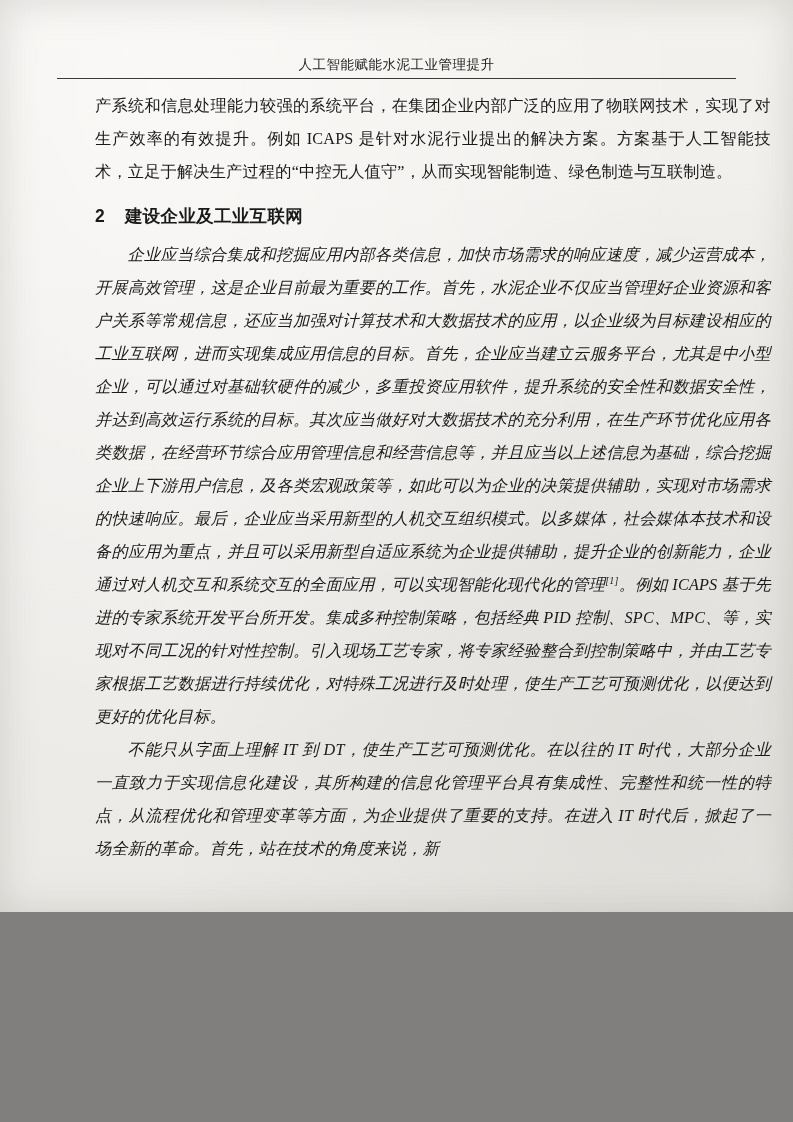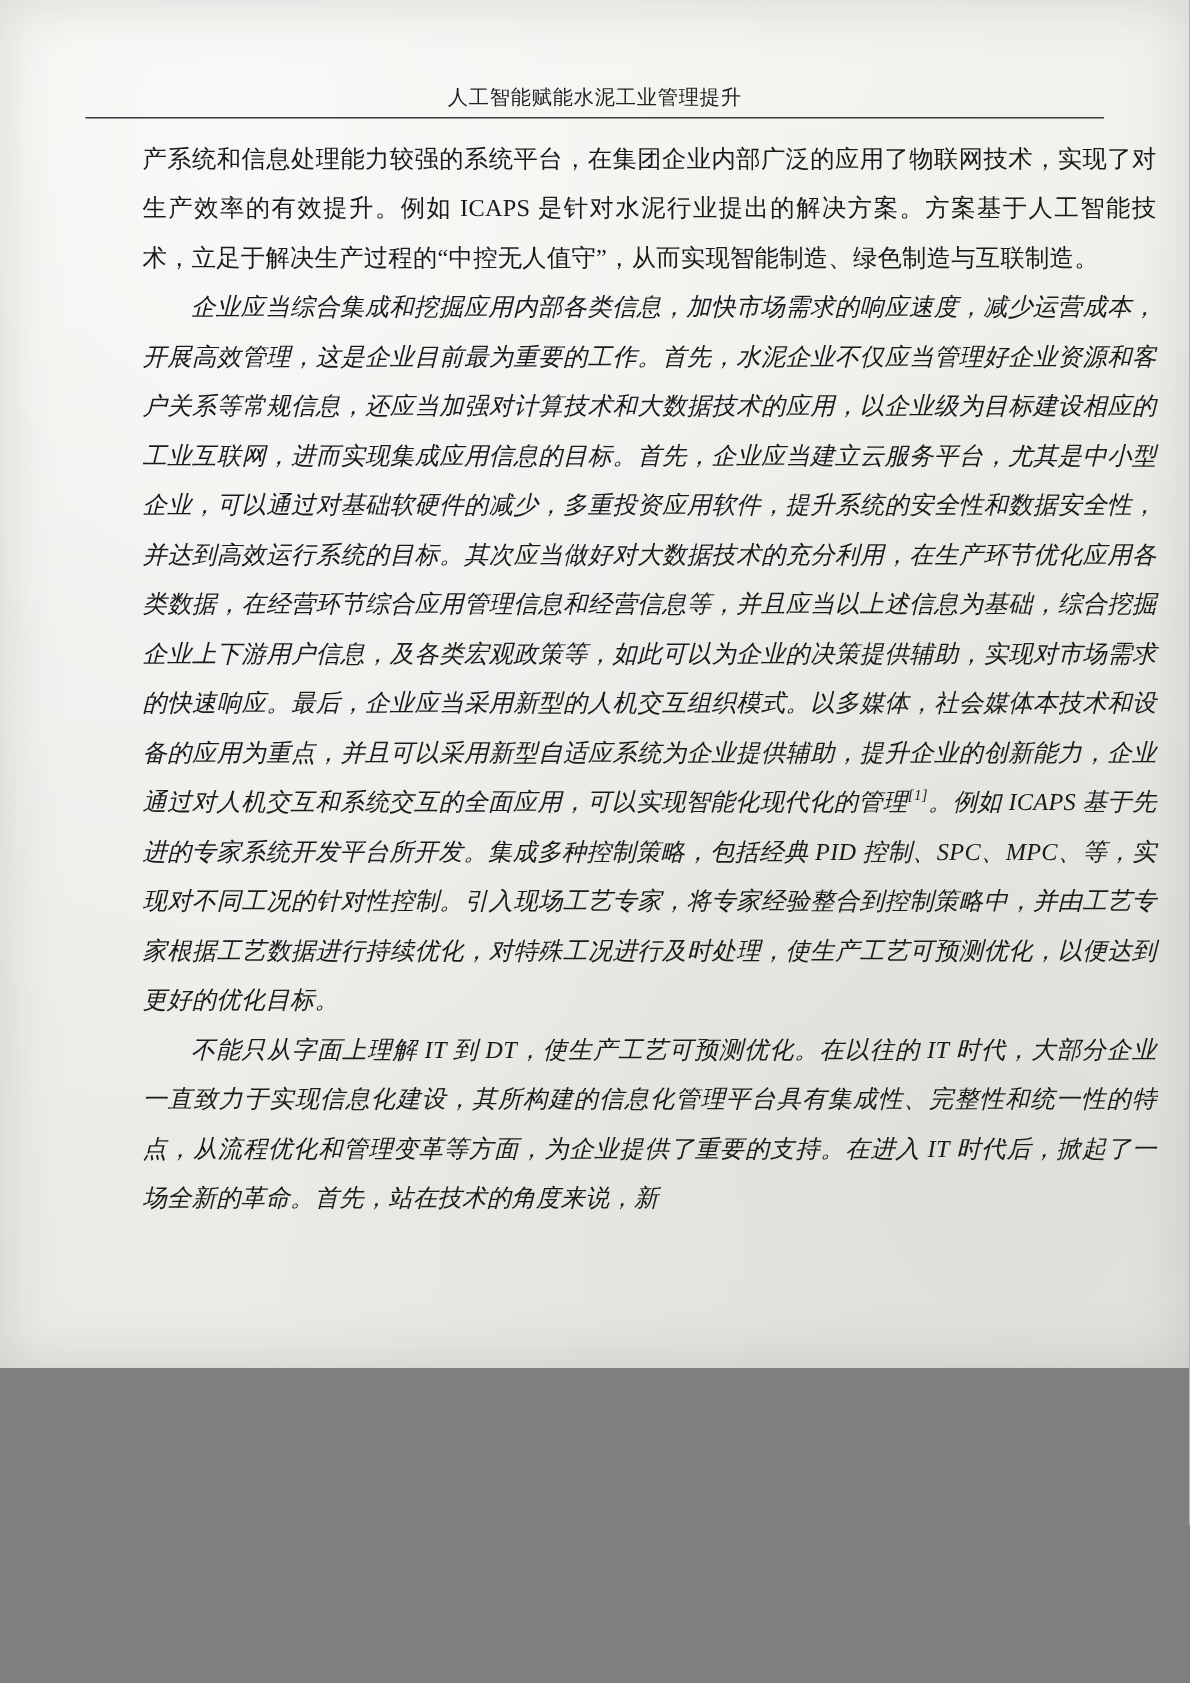--- a/index.html
+++ b/index.html
@@ -137,20 +137,23 @@
 
     <div class="header-band">
       <div class="header-title">人工智能赋能水泥工业管理提升</div>
     </div>
     <div class="rule-top"></div>
 
     <div class="body">
 
       <p class="para">产系统和信息处理能力较强的系统平台，在集团企业内部广泛的应用了物联网技术，实现了对生产效率的有效提升。例如 ICAPS 是针对水泥行业提出的解决方案。方案基于人工智能技术，立足于解决生产过程的“中控无人值守”，从而实现智能制造、绿色制造与互联制造。</p>
 
+      <h2 class="section">
+        <span class="num">2</span><span>建设企业及工业互联网</span>
+      </h2>
 
       <p class="para indent"><span>企业应当综合集成和挖掘应用内部各类信息，加快市场需求的响应速度，减少运营成本，开展高效管理，这是企业目前最为重要的工作。首先，水泥企业不仅应当管理好企业资源和客户关系等常规信息，还应当加强对计算技术和大数据技术的应用，以企业级为目标建设相应的工业互联网，进而实现集成应用信息的目标。首先，企业应当建立云服务平台，尤其是中小型企业，可以通过对基础软硬件的减少，多重投资应用软件，提升系统的安全性和数据安全性，并达到高效运行系统的目标。其次应当做好对大数据技术的充分利用，在生产环节优化应用各类数据，在经营环节综合应用管理信息和经营信息等，并且应当以上述信息为基础，综合挖掘企业上下游用户信息，及各类宏观政策等，如此可以为企业的决策提供辅助，实现对市场需求的快速响应。最后，企业应当采用新型的人机交互组织模式。以多媒体，社会媒体本技术和设备的应用为重点，并且可以采用新型自适应系统为企业提供辅助，提升企业的创新能力，企业通过对人机交互和系统交互的全面应用，可以实现智能化现代化的管理</span><sup class="ref">[1]</sup><span>。例如 ICAPS 基于先进的专家系统开发平台所开发。集成多种控制策略，包括经典 PID 控制、SPC、MPC、等，实现对不同工况的针对性控制。引入现场工艺专家，将专家经验整合到控制策略中，并由工艺专家根据工艺数据进行持续优化，对特殊工况进行及时处理，使生产工艺可预测优化，以便达到更好的优化目标。</span></p>
 
 
       <p class="para indent">不能只从字面上理解 IT 到 DT，使生产工艺可预测优化。在以往的 IT 时代，大部分企业一直致力于实现信息化建设，其所构建的信息化管理平台具有集成性、完整性和统一性的特点，从流程优化和管理变革等方面，为企业提供了重要的支持。在进入 IT 时代后，掀起了一场全新的革命。首先，站在技术的角度来说，新</p>
 
     </div>
 
     <div class="rule-bottom"></div>
 

